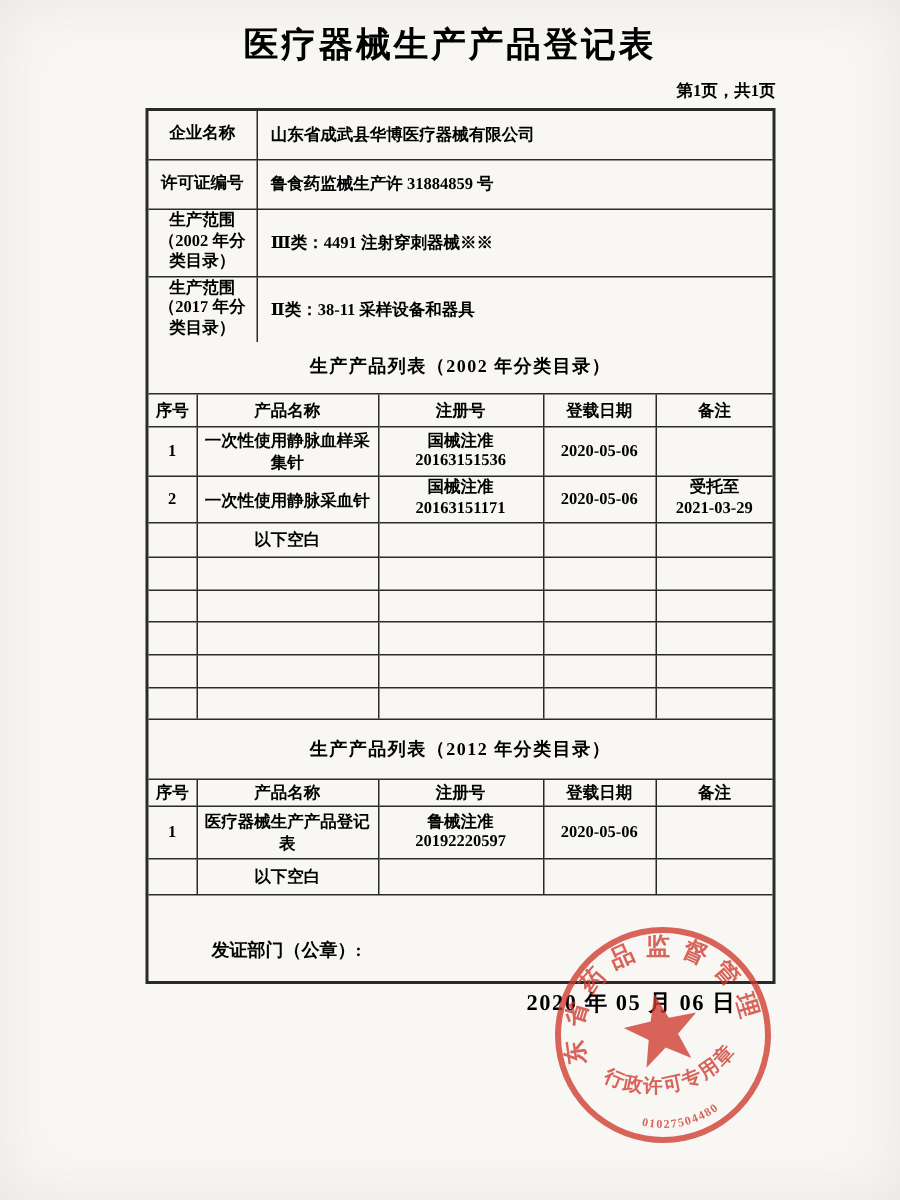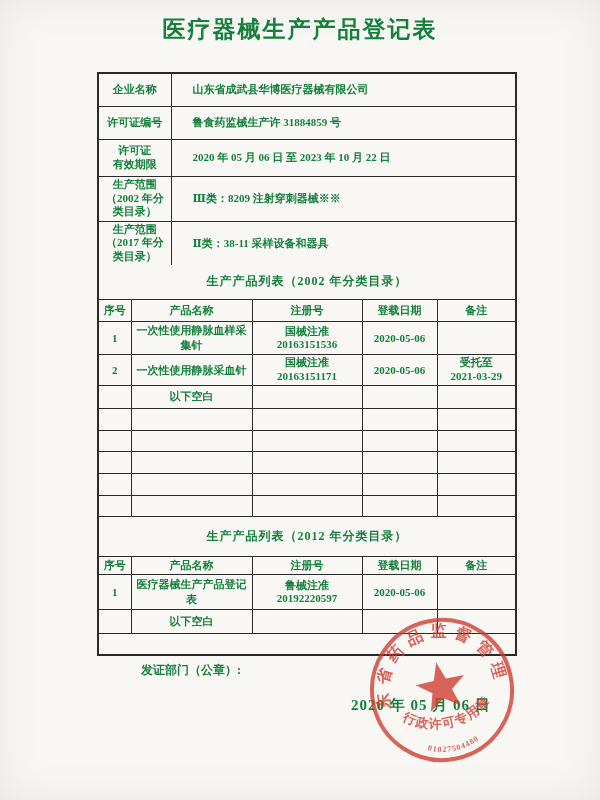--- a/index.html
+++ b/index.html
@@ -1,20 +1,20 @@
 <!DOCTYPE html>
 <html><head>
 <meta charset="utf-8">
 <style>
   html,body { margin:0; padding:0; }
   .page {
     position:relative; width:600px; height:800px;
     background:#f8f7f4; overflow:hidden;
     font-family:"Liberation Serif","DejaVu Serif",serif;
-    color:#15803d;
+    color:#000000;
     box-shadow: inset 0 0 40px rgba(120,115,105,.12);
   }
   .title {
     position:absolute; top:14px; left:0; right:0;
     text-align:center; font-size:23px; font-weight:bold; letter-spacing:2px;
   }
   .page-info {
     position:absolute; top:53px; left:97px; width:420px;
     text-align:right; font-size:11px; font-weight:bold;
   }
@@ -23,21 +23,21 @@
     border:2px solid #2a2a2a; box-sizing:border-box;
   }
   table { border-collapse:collapse; table-layout:fixed; width:100%; border:hidden; }
   td, th {
     border:1.5px solid #2a2a2a; box-sizing:border-box;
     font-size:11px; font-weight:bold; text-align:center;
     padding:1px 2px; overflow:hidden; vertical-align:middle;
   }
   .pre { white-space:pre-line; line-height:1.25; }
   .info-table .lbl { width:72px; }
-  .info-table .val { text-align:left; padding-left:21px; }
+  .info-table .val { text-align:left; padding-left:9px; }
   .r32 td{height:32px} .r33 td{height:33px} .r37 td{height:37px}
   .r45 td{height:45px} .r43 td{height:43px}
   .rh22 td, .rh22 th{height:22px} .rh30 td{height:30px} .rh29 td{height:29px}
   .rh23 td{height:23px} .rh35 td{height:35px} .rh21 td{height:21px}
   .caption {
     display:flex; align-items:center; justify-content:center;
     font-size:12px; font-weight:bold; letter-spacing:1px;
     border-bottom:1.5px solid #2a2a2a;
   }
   .cap2002 { height:34px;text-align:center; }
@@ -50,47 +50,43 @@
     opacity:.78; transform:rotate(-12deg); z-index:5; pointer-events:none;
   }
   .stamp text { font-family:"Liberation Serif","DejaVu Serif",serif; font-weight:bold; }
 </style>
 </head>
 <body>
 
 <div class="page">
 
   <div class="title">医疗器械生产产品登记表</div>
+  <div class="page-info">第1页，共1页</div>
 
   <div class="form">
 
     <table class="info-table">
       <colgroup>
           <col style="width:72px">
           <col>
         </colgroup>
       <tbody>
           <tr class="r32">
         <td class="lbl pre">企业名称</td>
         <td class="val">山东省成武县华博医疗器械有限公司</td>
       </tr>
       <tr class="r33">
         <td class="lbl pre">许可证编号</td>
         <td class="val">鲁食药监械生产许 31884859 号</td>
       </tr>
-      <tr class="r37">
-        <td class="lbl pre">许可证
-有效期限</td>
-        <td class="val">2020 年 05 月 06 日  至 2023 年 10 月 22 日</td>
-      </tr>
       <tr class="r45">
         <td class="lbl pre">生产范围
 （2002 年分
 类目录）</td>
-        <td class="val">Ⅲ类：8209 注射穿刺器械※※</td>
+        <td class="val">Ⅲ类：4491 注射穿刺器械※※</td>
       </tr>
       <tr class="r43">
         <td class="lbl pre">生产范围
 （2017 年分
 类目录）</td>
         <td class="val">Ⅱ类：38-11 采样设备和器具</td>
       </tr>
     </tbody>
       </table>
 

